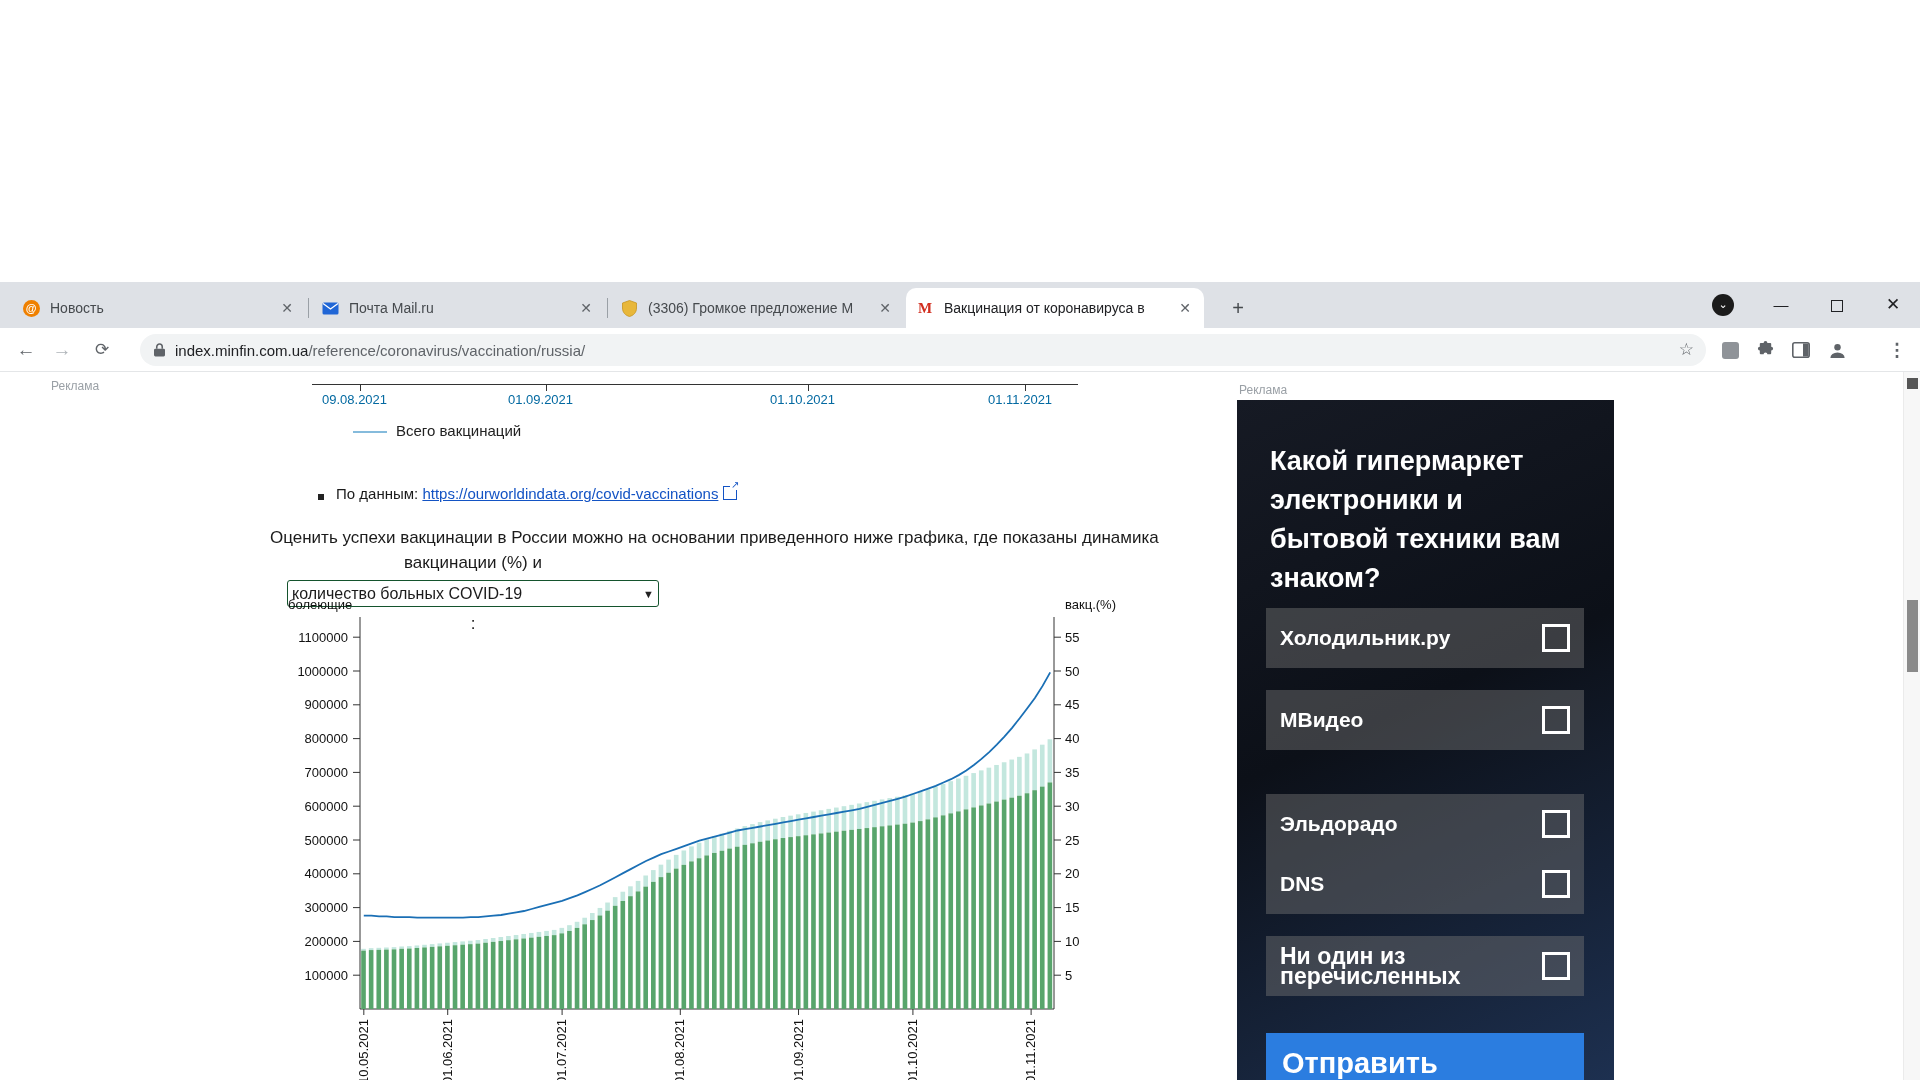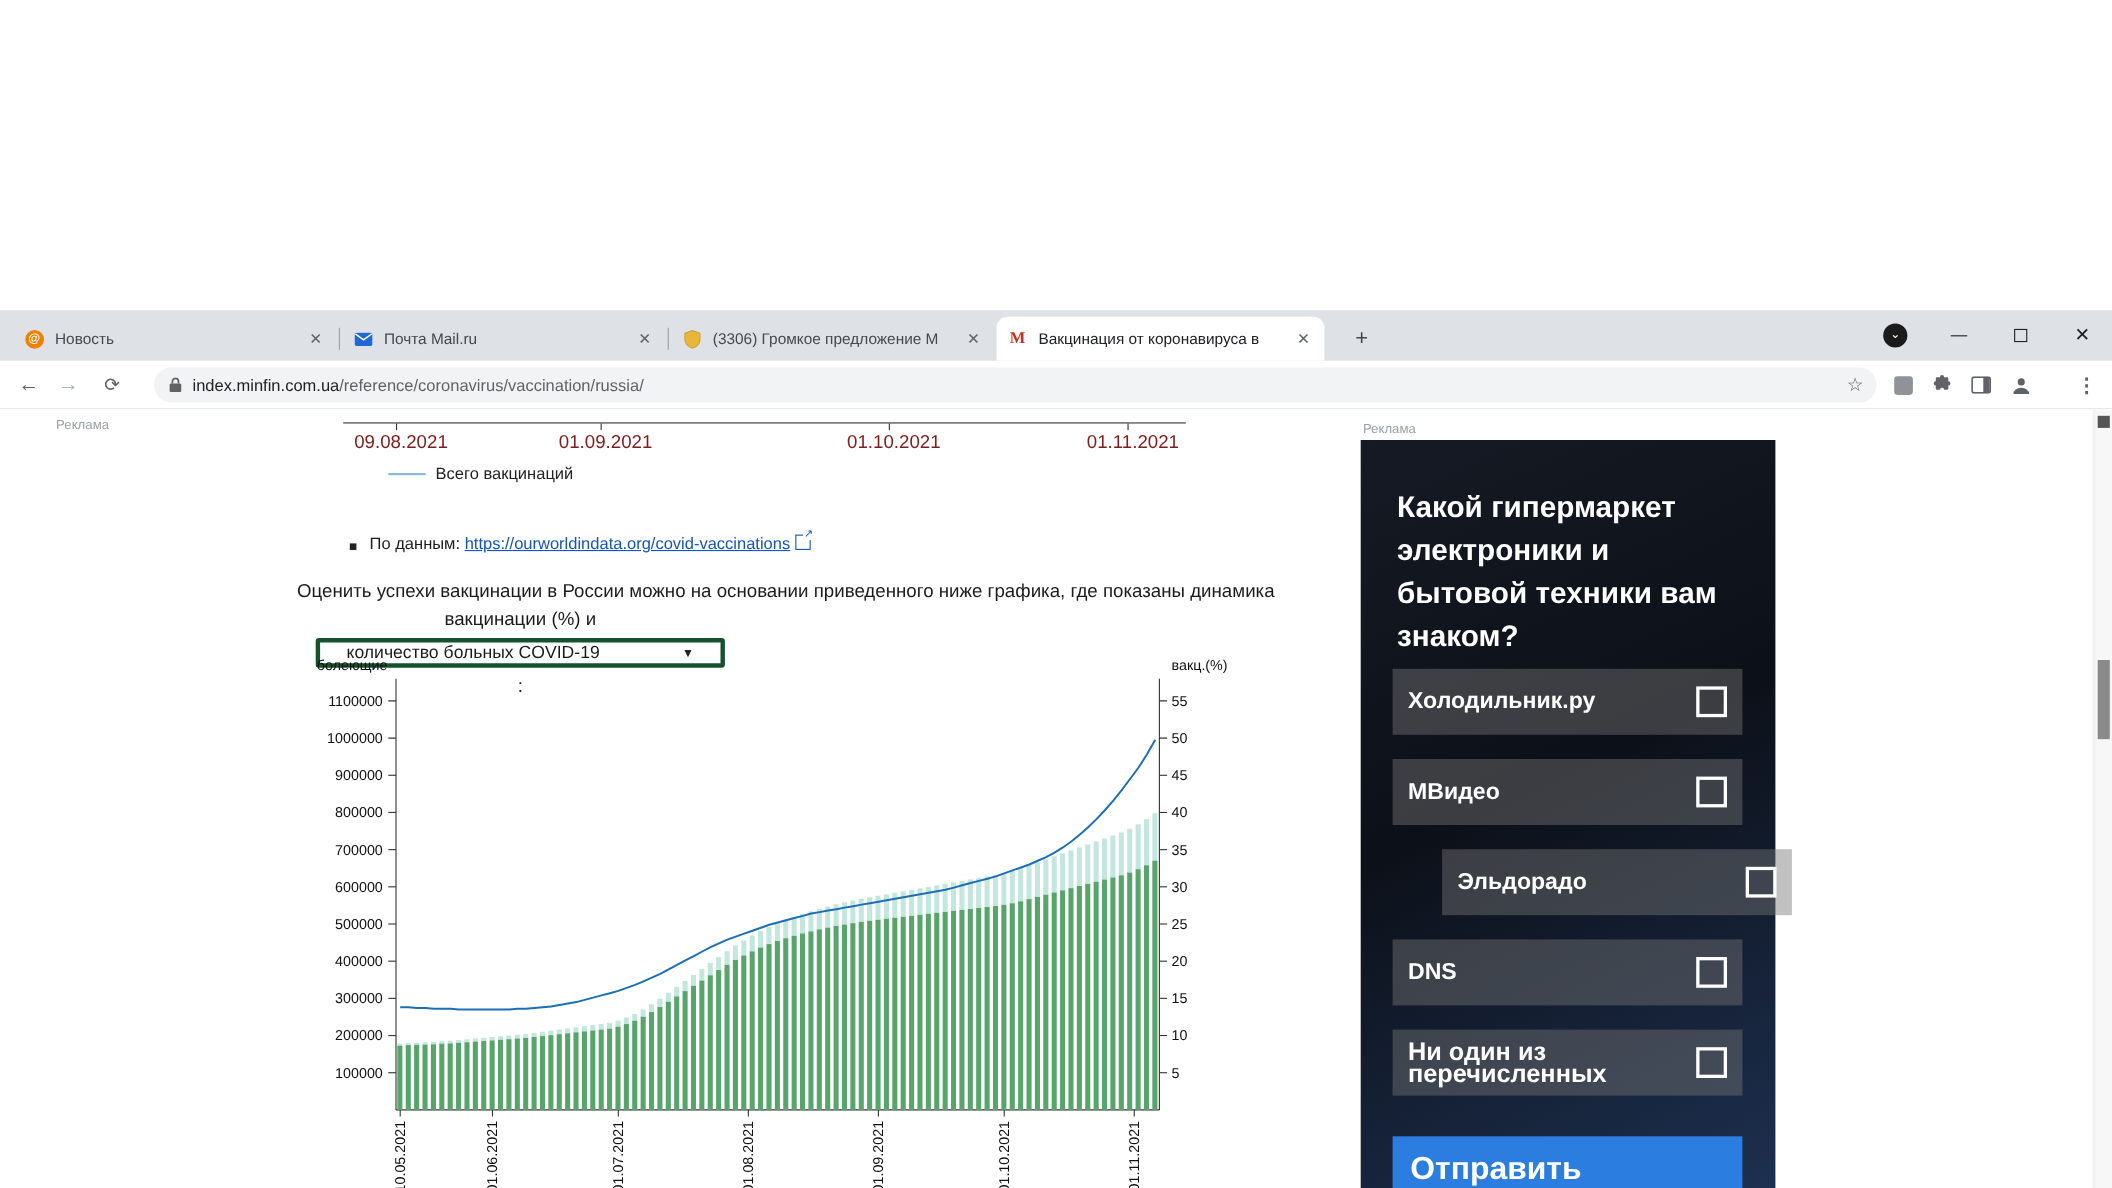--- a/index.html
+++ b/index.html
@@ -34,32 +34,32 @@
   .urlpill .domain{color:#202124;}
   .urlpill .path{color:#5f6368;}
   .star{position:absolute;right:12px;top:0;height:32px;line-height:32px;font-size:17px;color:#5f6368;}
   .tb-right{position:absolute;top:0;height:44px;display:flex;align-items:center;color:#5f6368;}
 
   
   .content{position:absolute;left:0;top:372px;width:1920px;height:708px;background:#fff;overflow:hidden;}
   .adlabel{position:absolute;font-size:12px;color:#9aa0a6;}
   .axis-line{position:absolute;height:0;border-top:1.5px solid #333;}
   .axis-tick{position:absolute;width:1px;height:6px;background:#333;}
-  .axis-lab{position:absolute;font-size:17px;color:#7f1d1d;}
+  .axis-lab{position:absolute;font-size:13px;color:#0369a1;}
   .legend-line{display:inline-block;width:34px;height:2px;background:#85bbdc;vertical-align:middle;margin-right:9px;}
   .legend{position:absolute;font-size:15px;color:#222;}
   .bullet{position:absolute;width:6px;height:6px;background:#222;}
   .src{position:absolute;font-size:15px;color:#1b1b1b;}
   a.srclink{color:#1353c4;text-decoration:underline;}
   .extlink{display:inline-block;width:12px;height:12px;border:1.2px solid #1353c4;position:relative;margin-left:5px;top:1px;}
   .extlink:after{content:"↗";position:absolute;right:-3px;top:-8px;font-size:10px;color:#1353c4;background:#fff;padding-left:1px;}
   .para{position:absolute;font-size:17px;line-height:27px;color:#1b1b1b;}
   .para2{position:absolute;display:flex;align-items:center;font-size:17px;color:#1b1b1b;gap:7px;}
-  .selectbox{width:372px;height:27px;border:4px solid #14532d;border-radius:3px;background:#fff;
-             display:flex;align-items:center;padding:0 24px;box-sizing:border-box;font-size:16px;justify-content:space-between;}
+  .selectbox{width:372px;height:27px;border:1px solid #14532d;border-radius:3px;background:#fff;
+             display:flex;align-items:center;padding:0 4px;box-sizing:border-box;font-size:16px;justify-content:space-between;}
   .selectbox .arrow{font-size:11px;color:#222;}
 
   
   .adpanel{position:absolute;left:1237px;top:400px;width:377px;height:680px;
            background:linear-gradient(155deg,#161a24 0%,#0c1018 45%,#1d3050 100%);}
   .ad-q{position:absolute;left:33px;top:42px;width:315px;font-size:27px;font-weight:bold;color:#fff;line-height:39px;}
   .ad-opt{position:absolute;left:29px;width:318px;height:60px;background:rgba(118,118,118,0.45);
           display:flex;align-items:center;justify-content:space-between;padding:0 14px;box-sizing:border-box;}
   .ad-opt .lab{font-size:21px;font-weight:bold;color:#fff;}
   .ad-opt .lab.small{font-size:23px;line-height:20px;width:190px;}
@@ -444,21 +444,21 @@
   <div class="adpanel" style="top:28px;">
     <div class="ad-q">Какой гипермаркет электроники и бытовой техники вам знаком?</div>
     <div class="ad-opt" style="top:290px;">
       <span class="lab">МВидео</span>
       <span class="chk"></span>
     </div>
     <div class="ad-opt" style="top:208px;">
       <span class="lab">Холодильник.ру</span>
       <span class="chk"></span>
     </div>
-    <div class="ad-opt" style="top:372px;margin-left:45px;">
+    <div class="ad-opt" style="top:394px;">
       <span class="lab">Эльдорадо</span>
       <span class="chk"></span>
     </div>
     <div class="ad-opt" style="top:454px;justify-content:space-between;">
       <span class="lab">DNS</span>
       <span class="chk"></span>
     </div>
     <div class="ad-opt" style="top:536px;">
       <span class="lab small">Ни один из перечисленных</span>
       <span class="chk"></span>

